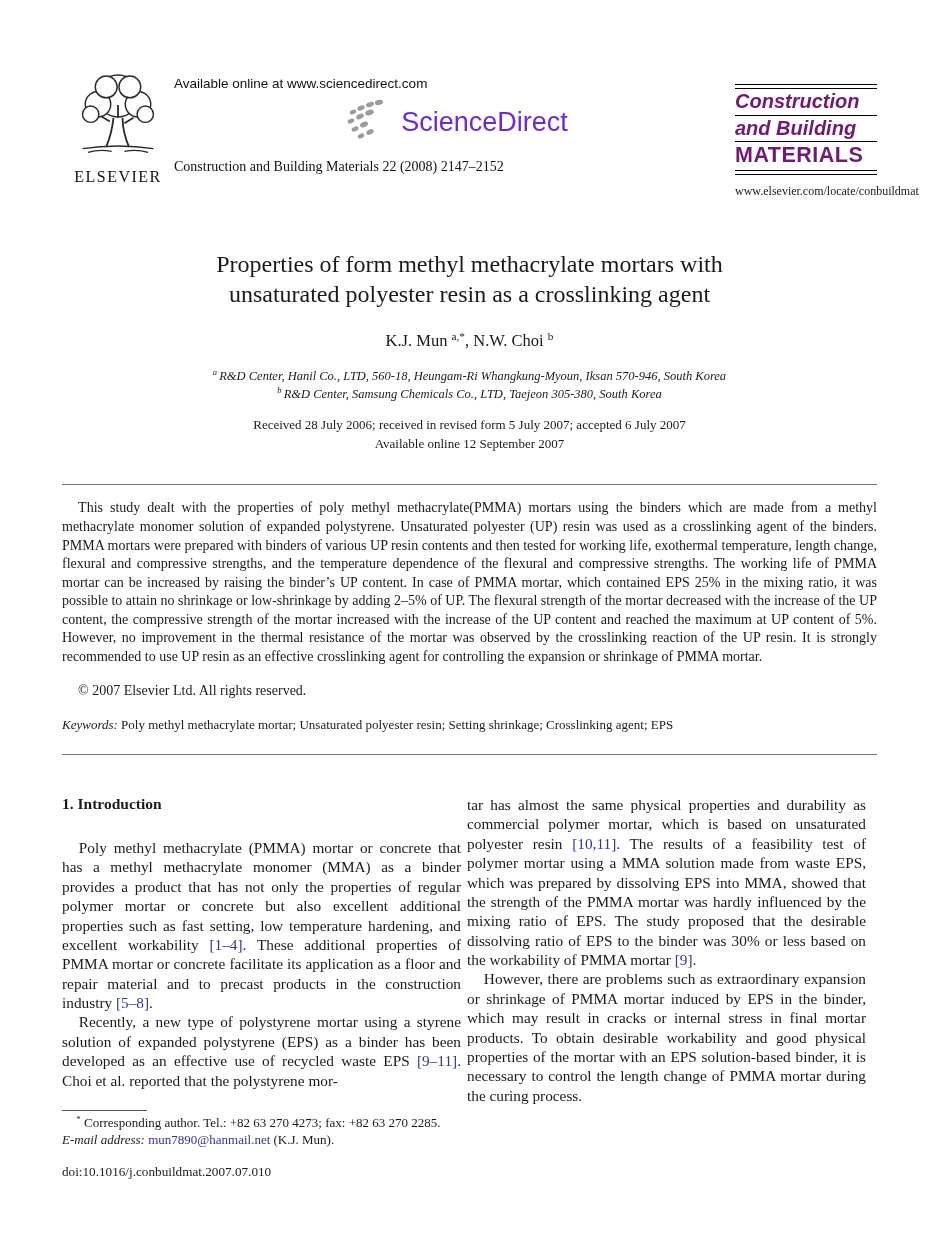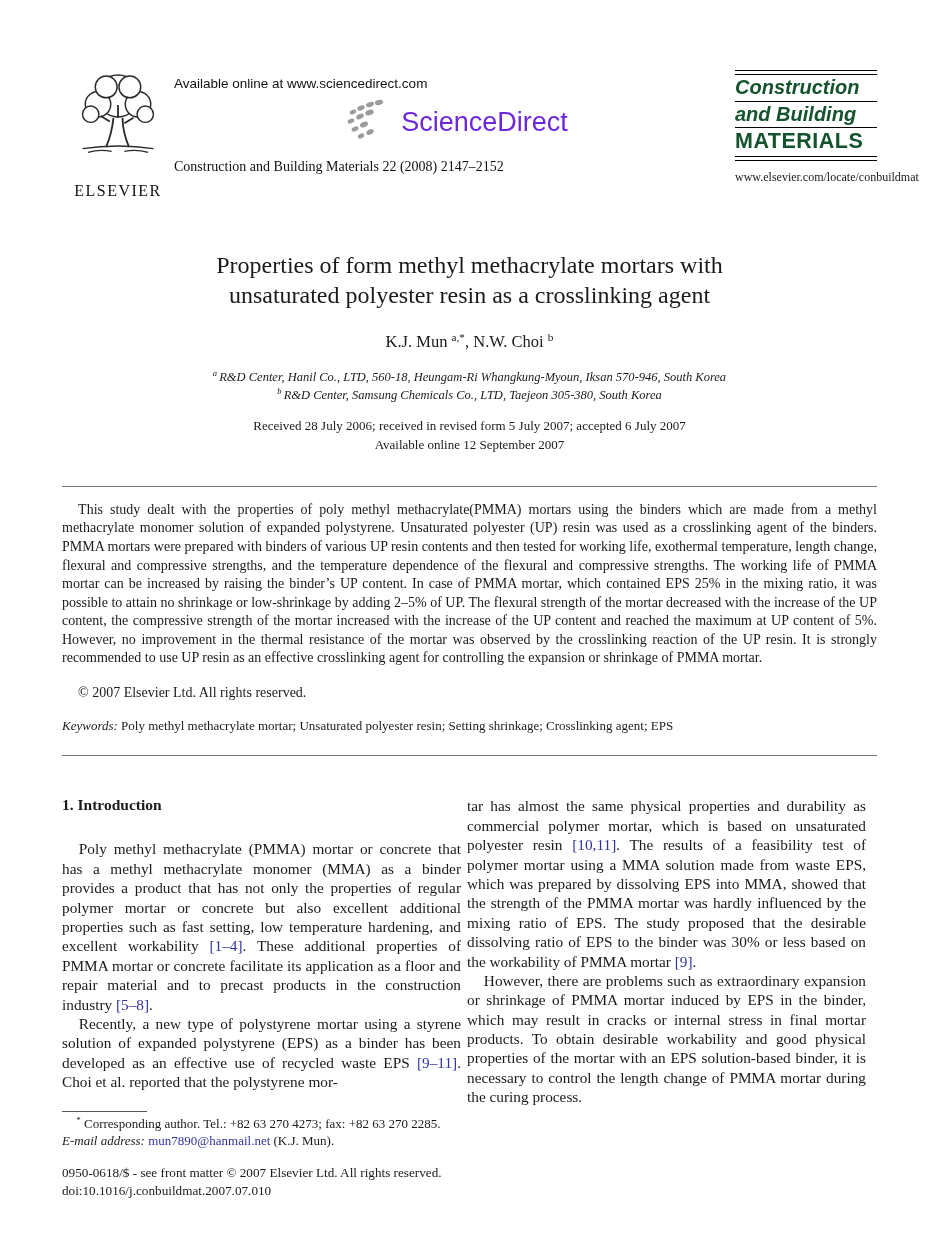--- a/index.html
+++ b/index.html
@@ -4,28 +4,28 @@
 <style>
   html,body{margin:0;padding:0;background:#9e9e9e;}
   .page{
     width:925px;height:1234px;margin:0 auto;background:#ffffff;
     box-sizing:border-box;padding:70px 48px 0 62px;overflow:hidden;
     font-family:"Liberation Serif",serif;color:#1a1a1a;position:relative;
   }
   
   .hdr{display:flex;justify-content:space-between;align-items:flex-start;}
   .els-logo{width:112px;text-align:center;flex:0 0 auto;}
-  .els-logo .els-word{font-size:16px;letter-spacing:1.5px;margin-top:16px;color:#111;}
+  .els-logo .els-word{font-size:16px;letter-spacing:1.5px;margin-top:2px;color:#111;}
   .hdr-center{flex:1 1 auto;text-align:left;padding-top:6px;}
   .avail{font-family:"Liberation Sans",sans-serif;font-size:13.5px;color:#111;}
   .sd-row{display:flex;justify-content:center;align-items:center;margin-top:8px;}
   .sd-word{font-family:"Liberation Sans",sans-serif;font-size:27px;color:#6d28d9;margin-left:4px;}
   .jcit{font-size:14px;margin-top:14px;color:#111;}
   .jlogo-wrap{width:142px;flex:0 0 auto;text-align:right;}
-  .jlogo{width:142px;color:#14532d;}
+  .jlogo{width:142px;color:#701a75;margin-top:14px;}
   .jl-r2{height:3px;border-top:1.4px solid #000;border-bottom:1.4px solid #000;}
   .jl-r1{border-top:1.4px solid #000;}
   .jl-line{font-family:"Liberation Sans",sans-serif;font-weight:bold;font-style:italic;
            font-size:20px;line-height:1.18;padding:1px 0;text-align:left;}
   .jl-line3{font-style:normal;font-size:21.5px;letter-spacing:0.5px;}
   .jurl{font-size:12px;margin-top:9px;white-space:nowrap;text-align:right;}
   
   .title{font-size:24px;text-align:center;margin-top:50px;line-height:1.25;font-weight:normal;}
   .authors{font-size:16.5px;text-align:center;margin-top:22px;}
   .affils{font-size:12.5px;font-style:italic;text-align:center;margin-top:16px;line-height:1.45;}
@@ -161,21 +161,20 @@
       <p class="body-p indent"><span>Poly methyl methacrylate (PMMA) mortar or concrete that has a methyl methacrylate monomer (MMA) as a binder provides a product that has not only the properties of regular polymer mortar or concrete but also excellent additional properties such as fast setting, low temperature hardening, and excellent workability </span><span class="seg-cite">[1–4]</span><span>. These additional properties of PMMA mortar or concrete facilitate its application as a floor and repair material and to precast products in the construction industry </span><span class="seg-cite">[5–8]</span><span>.</span></p>
       <p class="body-p indent"><span>Recently, a new type of polystyrene mortar using a styrene solution of expanded polystyrene (EPS) as a binder has been developed as an effective use of recycled waste EPS </span><span class="seg-cite">[9–11]</span><span>. Choi et al. reported that the polystyrene mor-</span></p>
 
       <hr class="fn-rule">
       <div class="footnote">
         <div class="fn-l1"><sup>*</sup><span> Corresponding author. Tel.: +82 63 270 4273; fax: +82 63 270 2285.</span></div>
         <div class="fn-l2"><span class="seg-italic">E-mail address:</span><span> </span><span class="seg-link">mun7890@hanmail.net</span><span> (K.J. Mun).</span></div>
       </div>
 
       <div class="bottom">
-        <div>0950-0618/$ - see front matter © 2007 Elsevier Ltd. All rights reserved.</div>
         <div>doi:10.1016/j.conbuildmat.2007.07.010</div>
       </div>
     </div>
 
     <div class="col">
       <p class="body-p"><span>tar has almost the same physical properties and durability as commercial polymer mortar, which is based on unsaturated polyester resin </span><span class="seg-cite">[10,11]</span><span>. The results of a feasibility test of polymer mortar using a MMA solution made from waste EPS, which was prepared by dissolving EPS into MMA, showed that the strength of the PMMA mortar was hardly influenced by the mixing ratio of EPS. The study proposed that the desirable dissolving ratio of EPS to the binder was 30% or less based on the workability of PMMA mortar </span><span class="seg-cite">[9]</span><span>.</span></p>
       <p class="body-p indent"><span>However, there are problems such as extraordinary expansion or shrinkage of PMMA mortar induced by EPS in the binder, which may result in cracks or internal stress in final mortar products. To obtain desirable workability and good physical properties of the mortar with an EPS solution-based binder, it is necessary to control the length change of PMMA mortar during the curing process.</span></p>
     </div>
 
   </div>

